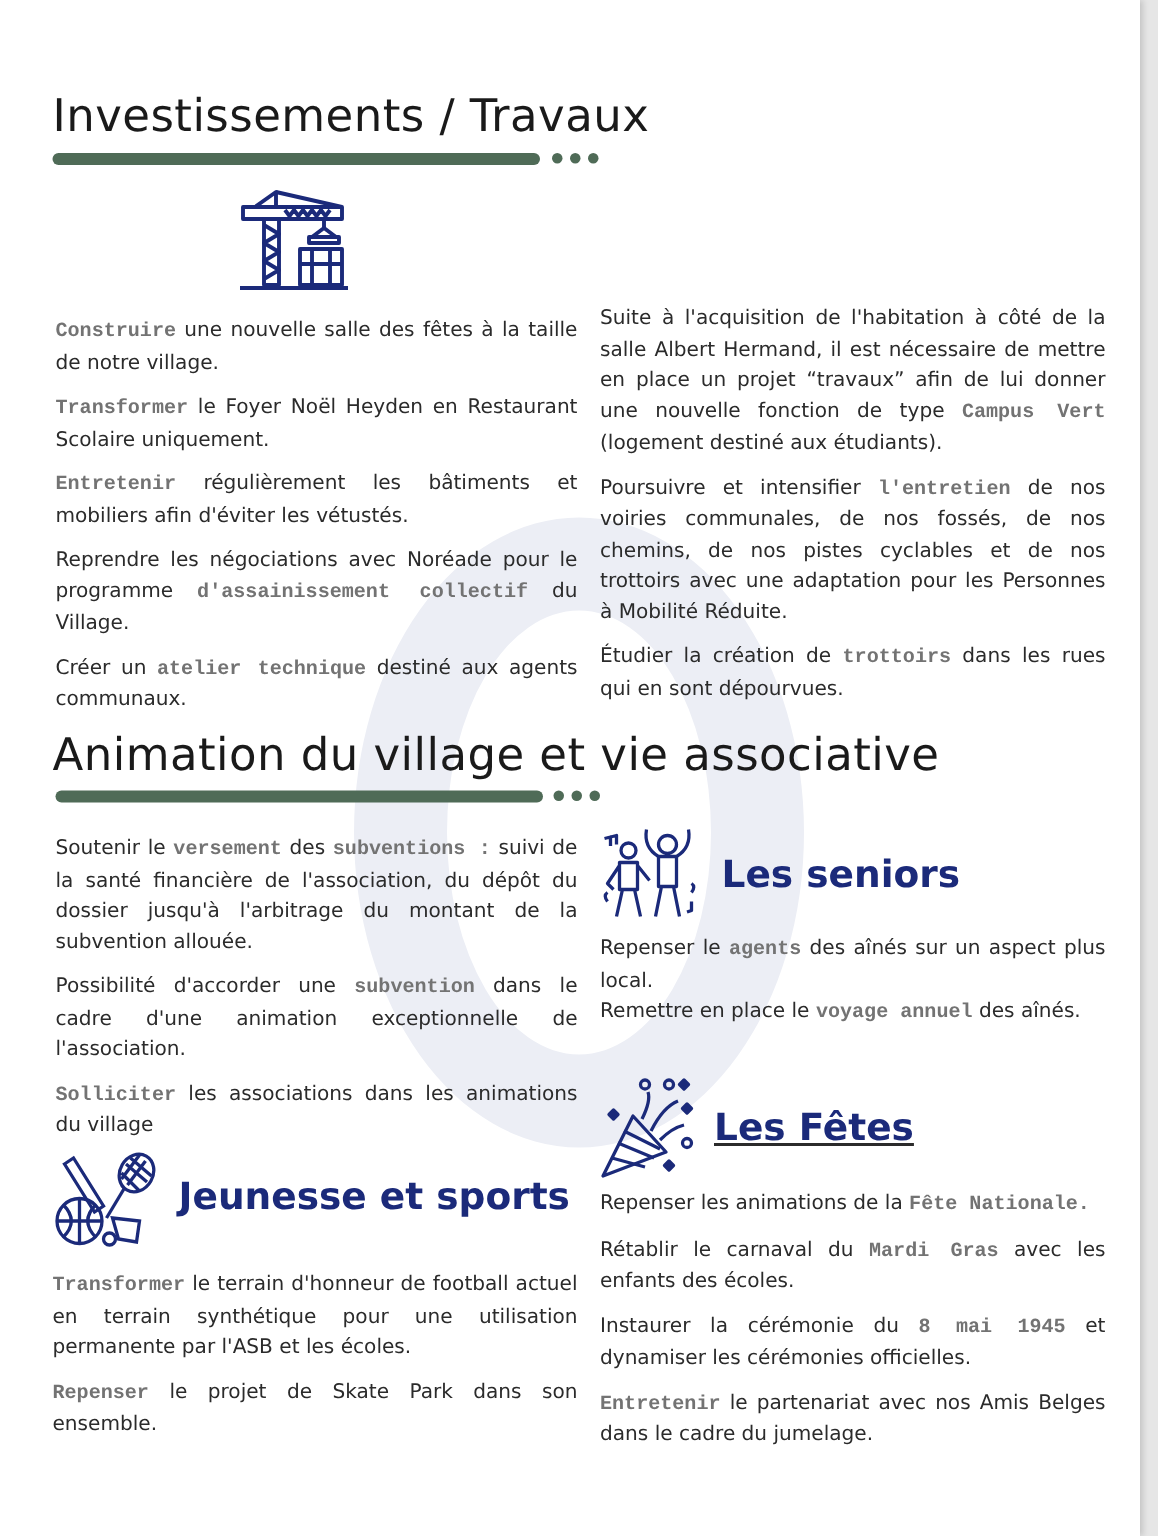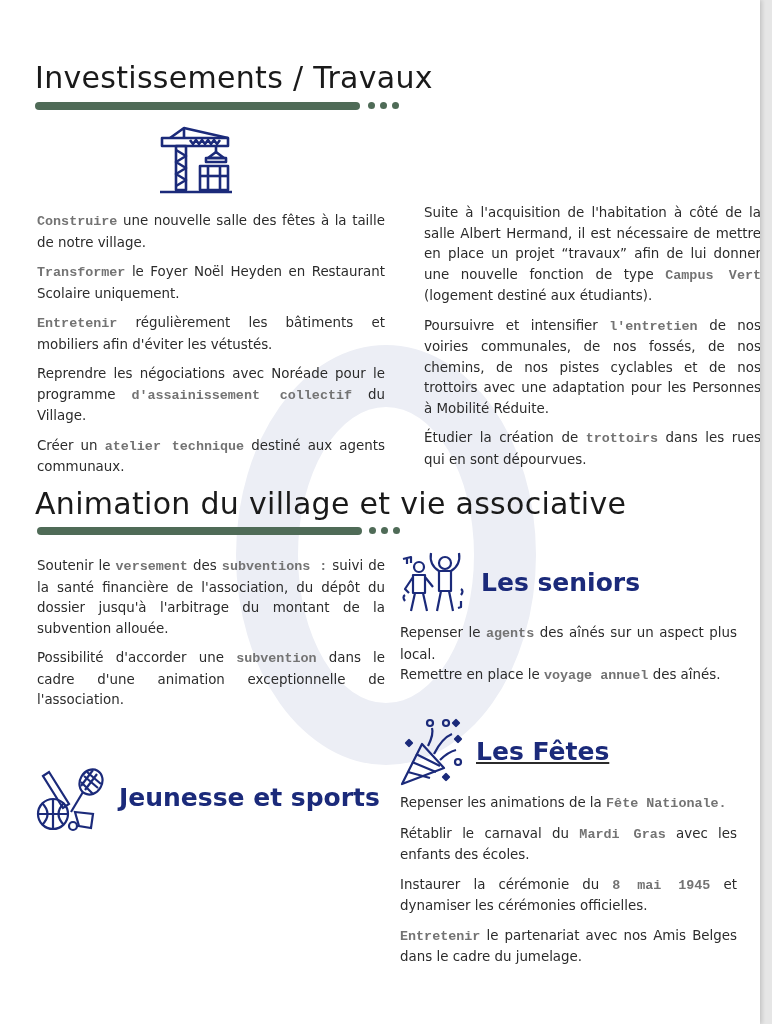--- a/index.html
+++ b/index.html
@@ -56,53 +56,58 @@
   </div>
 
   <div class="col" style="left:37px; top:211px; width:348px;">
     <p><b>Construire</b><span> une nouvelle salle des fêtes à la taille de notre village.</span></p>
     <p><b>Transformer</b><span> le Foyer Noël Heyden en Restaurant Scolaire uniquement.</span></p>
     <p><b>Entretenir</b><span> régulièrement les bâtiments et mobiliers afin d'éviter les vétustés.</span></p>
     <p><span>Reprendre les négociations avec Noréade pour le programme </span><b>d'assainissement collectif</b><span> du Village.</span></p>
     <p><span>Créer un </span><b>atelier technique</b><span> destiné aux agents communaux.</span></p>
   </div>
 
-  <div class="col" style="left:400px; top:203px; width:337px;margin-left:24px;">
+  <div class="col" style="left:400px; top:203px; width:337px;">
     <p><span>Suite à l'acquisition de l'habitation à côté de la salle Albert Hermand, il est nécessaire de mettre en place un projet “travaux” afin de lui donner une nouvelle fonction de type </span><b>Campus Vert</b><span> (logement destiné aux étudiants).</span></p>
     <p><span>Poursuivre et intensifier </span><b>l'entretien</b><span> de nos voiries communales, de nos fossés, de nos chemins, de nos pistes cyclables et de nos trottoirs avec une adaptation pour les Personnes à Mobilité Réduite.</span></p>
     <p><span>Étudier la création de </span><b>trottoirs</b><span> dans les rues qui en sont dépourvues.</span></p>
   </div>
 
   <div class="h1" style="top:486px;">Animation du village et vie associative</div>
   <div class="rule" style="left:37px; top:527px; width:325px;"></div>
   <div class="dots" style="left:369px; top:527px;">
       <span></span>
       <span></span>
       <span></span>
     </div>
 
   <div class="col" style="left:37px; top:556px; width:348px;">
     <p><span>Soutenir le </span><b>versement</b><span> des </span><b>subventions :</b><span> suivi de la santé financière de l'association, du dépôt du dossier jusqu'à l'arbitrage du montant de la subvention allouée.</span></p>
     <p><span>Possibilité d'accorder une </span><b>subvention</b><span> dans le cadre d'une animation exceptionnelle de l'association.</span></p>
+    <p><b>Solliciter</b><span> les associations dans les animations du village</span></p>
   </div>
 
   <div class="subhead" style="left:35px; top:768px;">
     <div>
       <svg width="72" height="64" viewBox="0 0 72 64" fill="none" stroke="#1b2a7a" stroke-width="2.2">
         <circle cx="18" cy="46" r="15"></circle>
         <path d="M3 46 H33 M18 31 V61 M7 35 Q18 46 7 57 M29 35 Q18 46 29 57"></path>
         <path d="M8 8 L14 4 L34 36 L28 40 Z"></path>
         <ellipse cx="56" cy="14" rx="11" ry="13" transform="rotate(30 56 14)"></ellipse>
         <path d="M49 8 L63 20 M52 4 L66 16 M46 14 L58 26 M50 22 L62 6 M46 18 L58 2"></path>
         <path d="M48 24 L36 44"></path>
         <path d="M40 44 L58 46 L56 60 L44 58 Z"></path>
         <circle cx="38" cy="58" r="4"></circle>
       </svg>
     </div>
     <div class="title" style="margin-left:12px; margin-bottom:6px;">Jeunesse et sports</div>
+  </div>
+  <div class="col" style="left:35px; top:847px; width:350px;">
+    <p><b>Transformer</b><span> le terrain d'honneur de football actuel en terrain synthétique pour une utilisation permanente par l'ASB et les écoles.</span></p>
+    <p><b>Repenser</b><span> le projet de Skate Park dans son ensemble.</span></p>
   </div>
 
   <div class="subhead" style="left:401px; top:551px;">
     <div>
       <svg width="66" height="64" viewBox="0 0 66 64" fill="none" stroke="#1b2a7a" stroke-width="2.2" stroke-linejoin="round">
         <path d="M2 8 l4 -1 v6 M6 7 l4 -1 v6"></path>
         <circle cx="18" cy="16" r="5"></circle>
         <path d="M12 24 L24 24 L24 42 L12 42 Z M12 26 L4 38 L8 42 M24 26 L32 36 M14 42 L10 60 M22 42 L26 60"></path>
         <circle cx="44" cy="12" r="6"></circle>
         <path d="M30 2 Q28 14 38 20 L50 20 Q60 14 58 2"></path>

